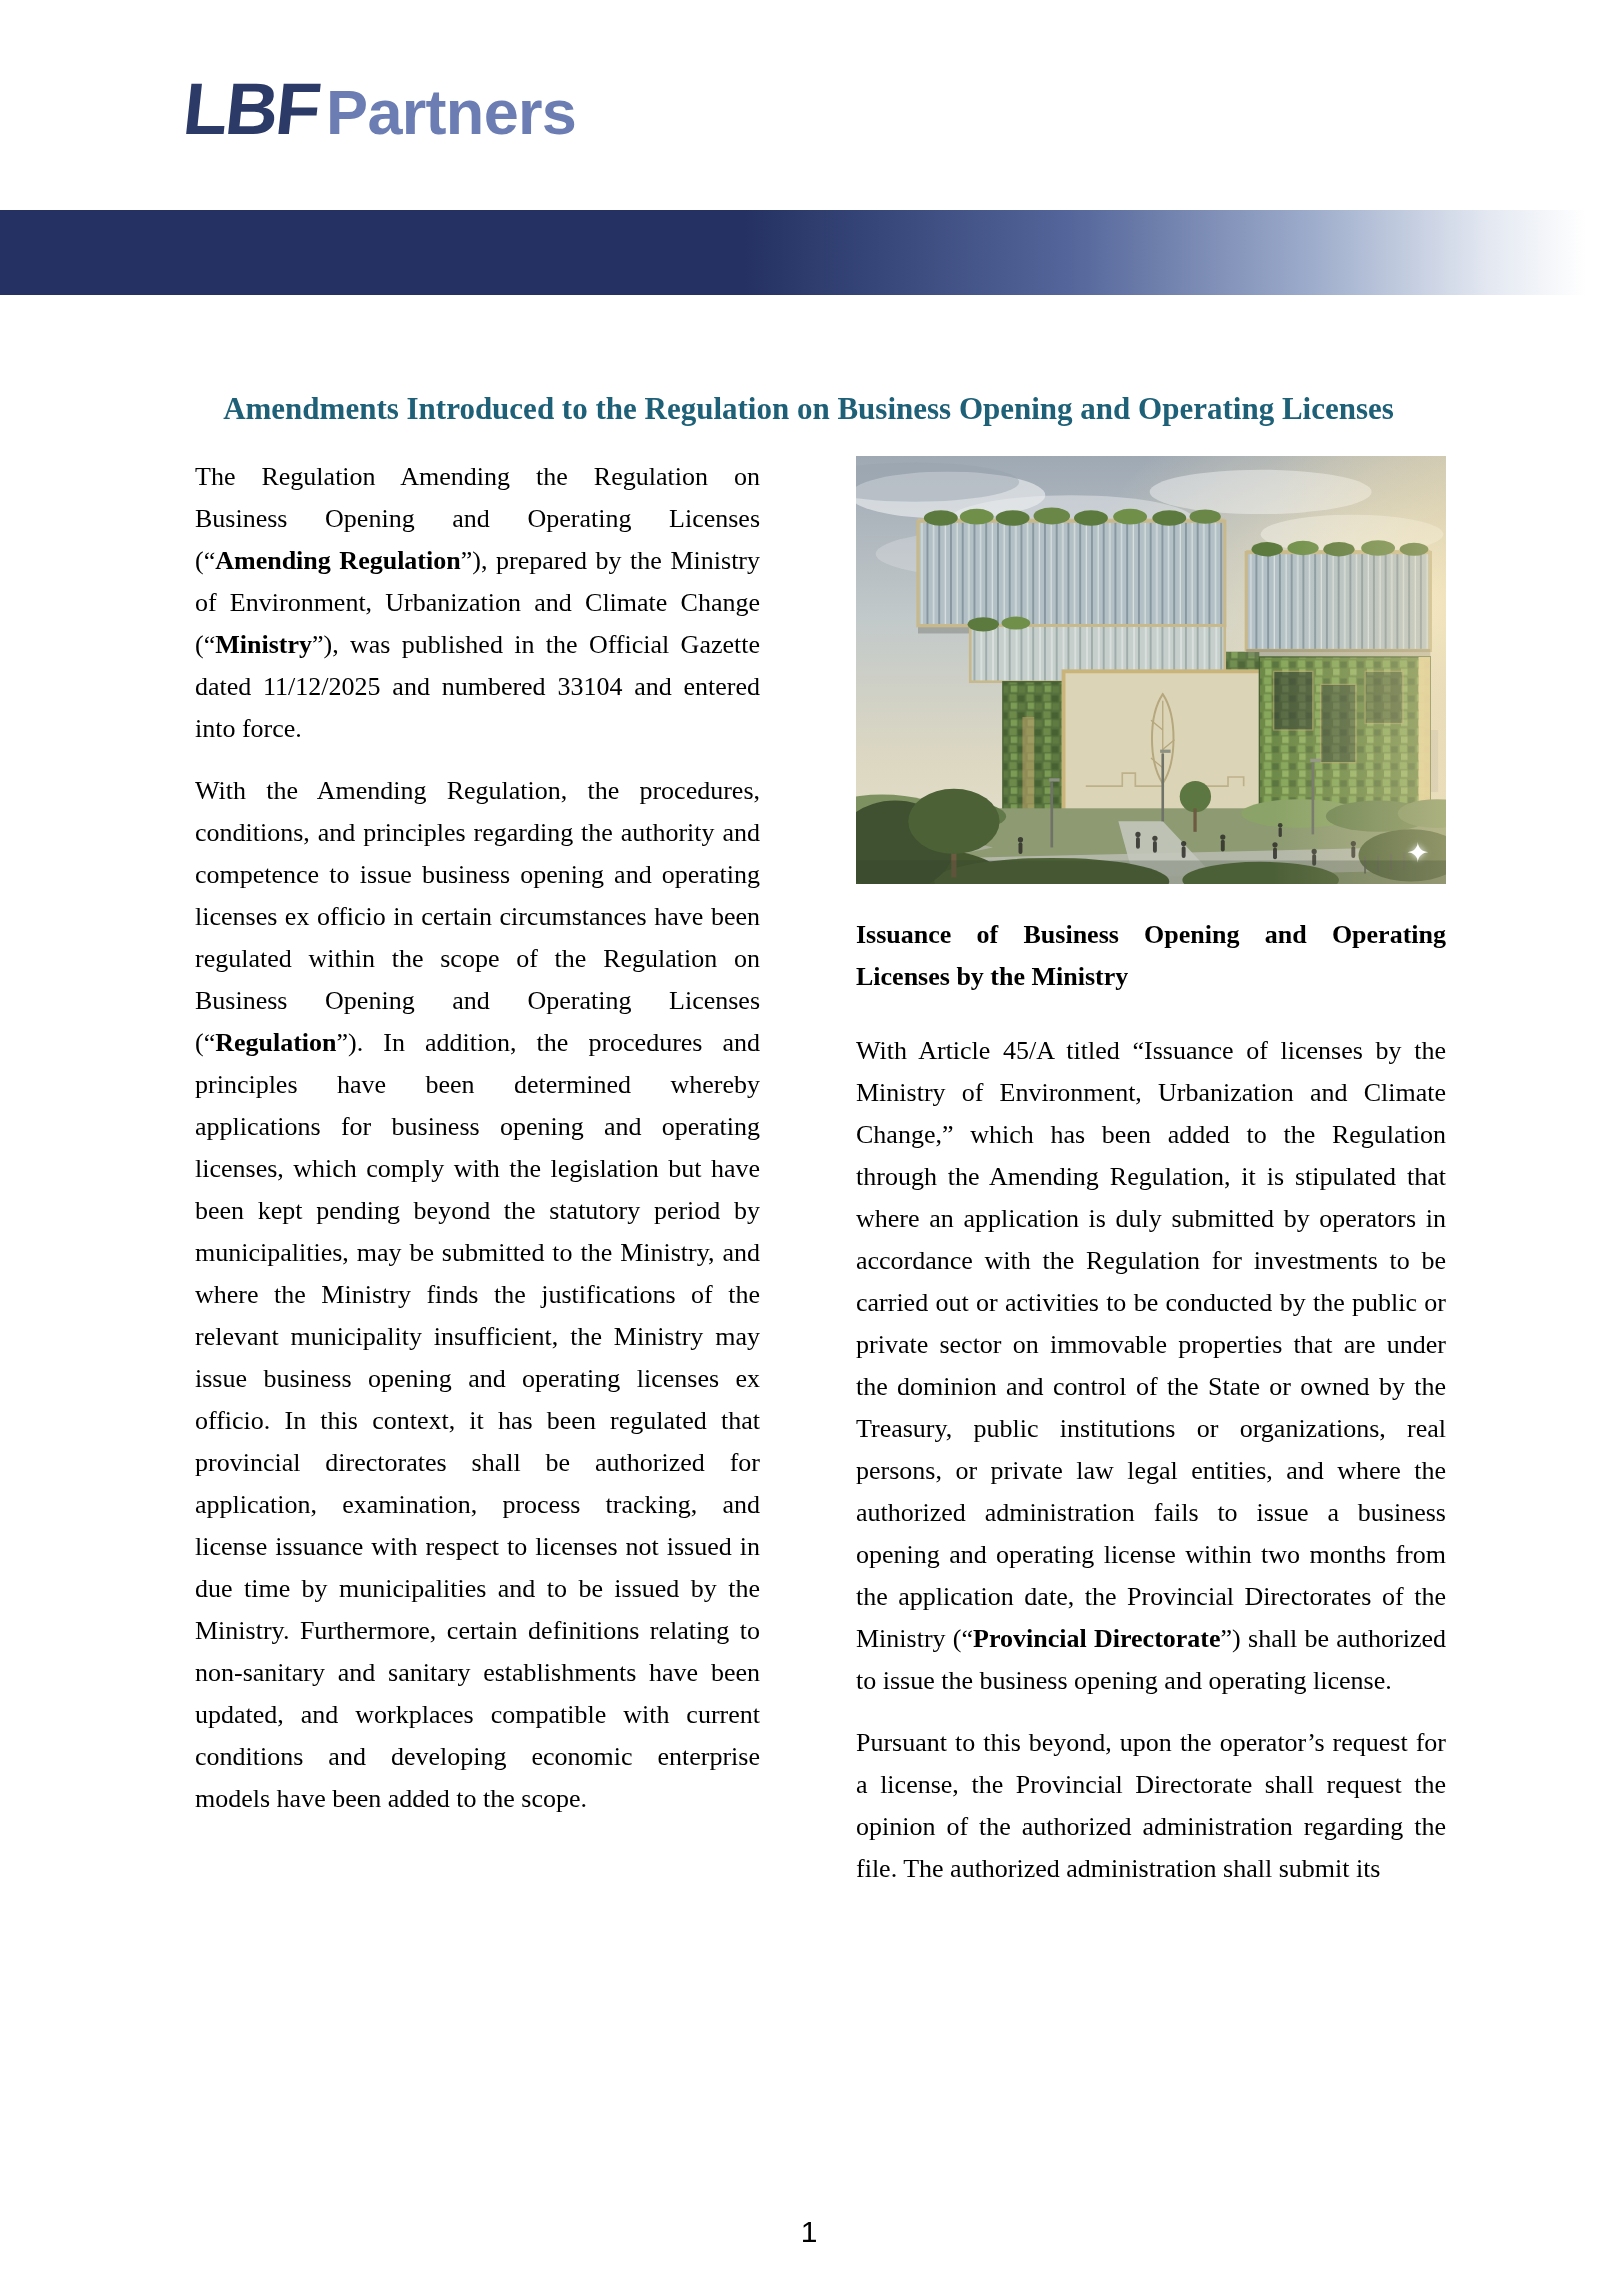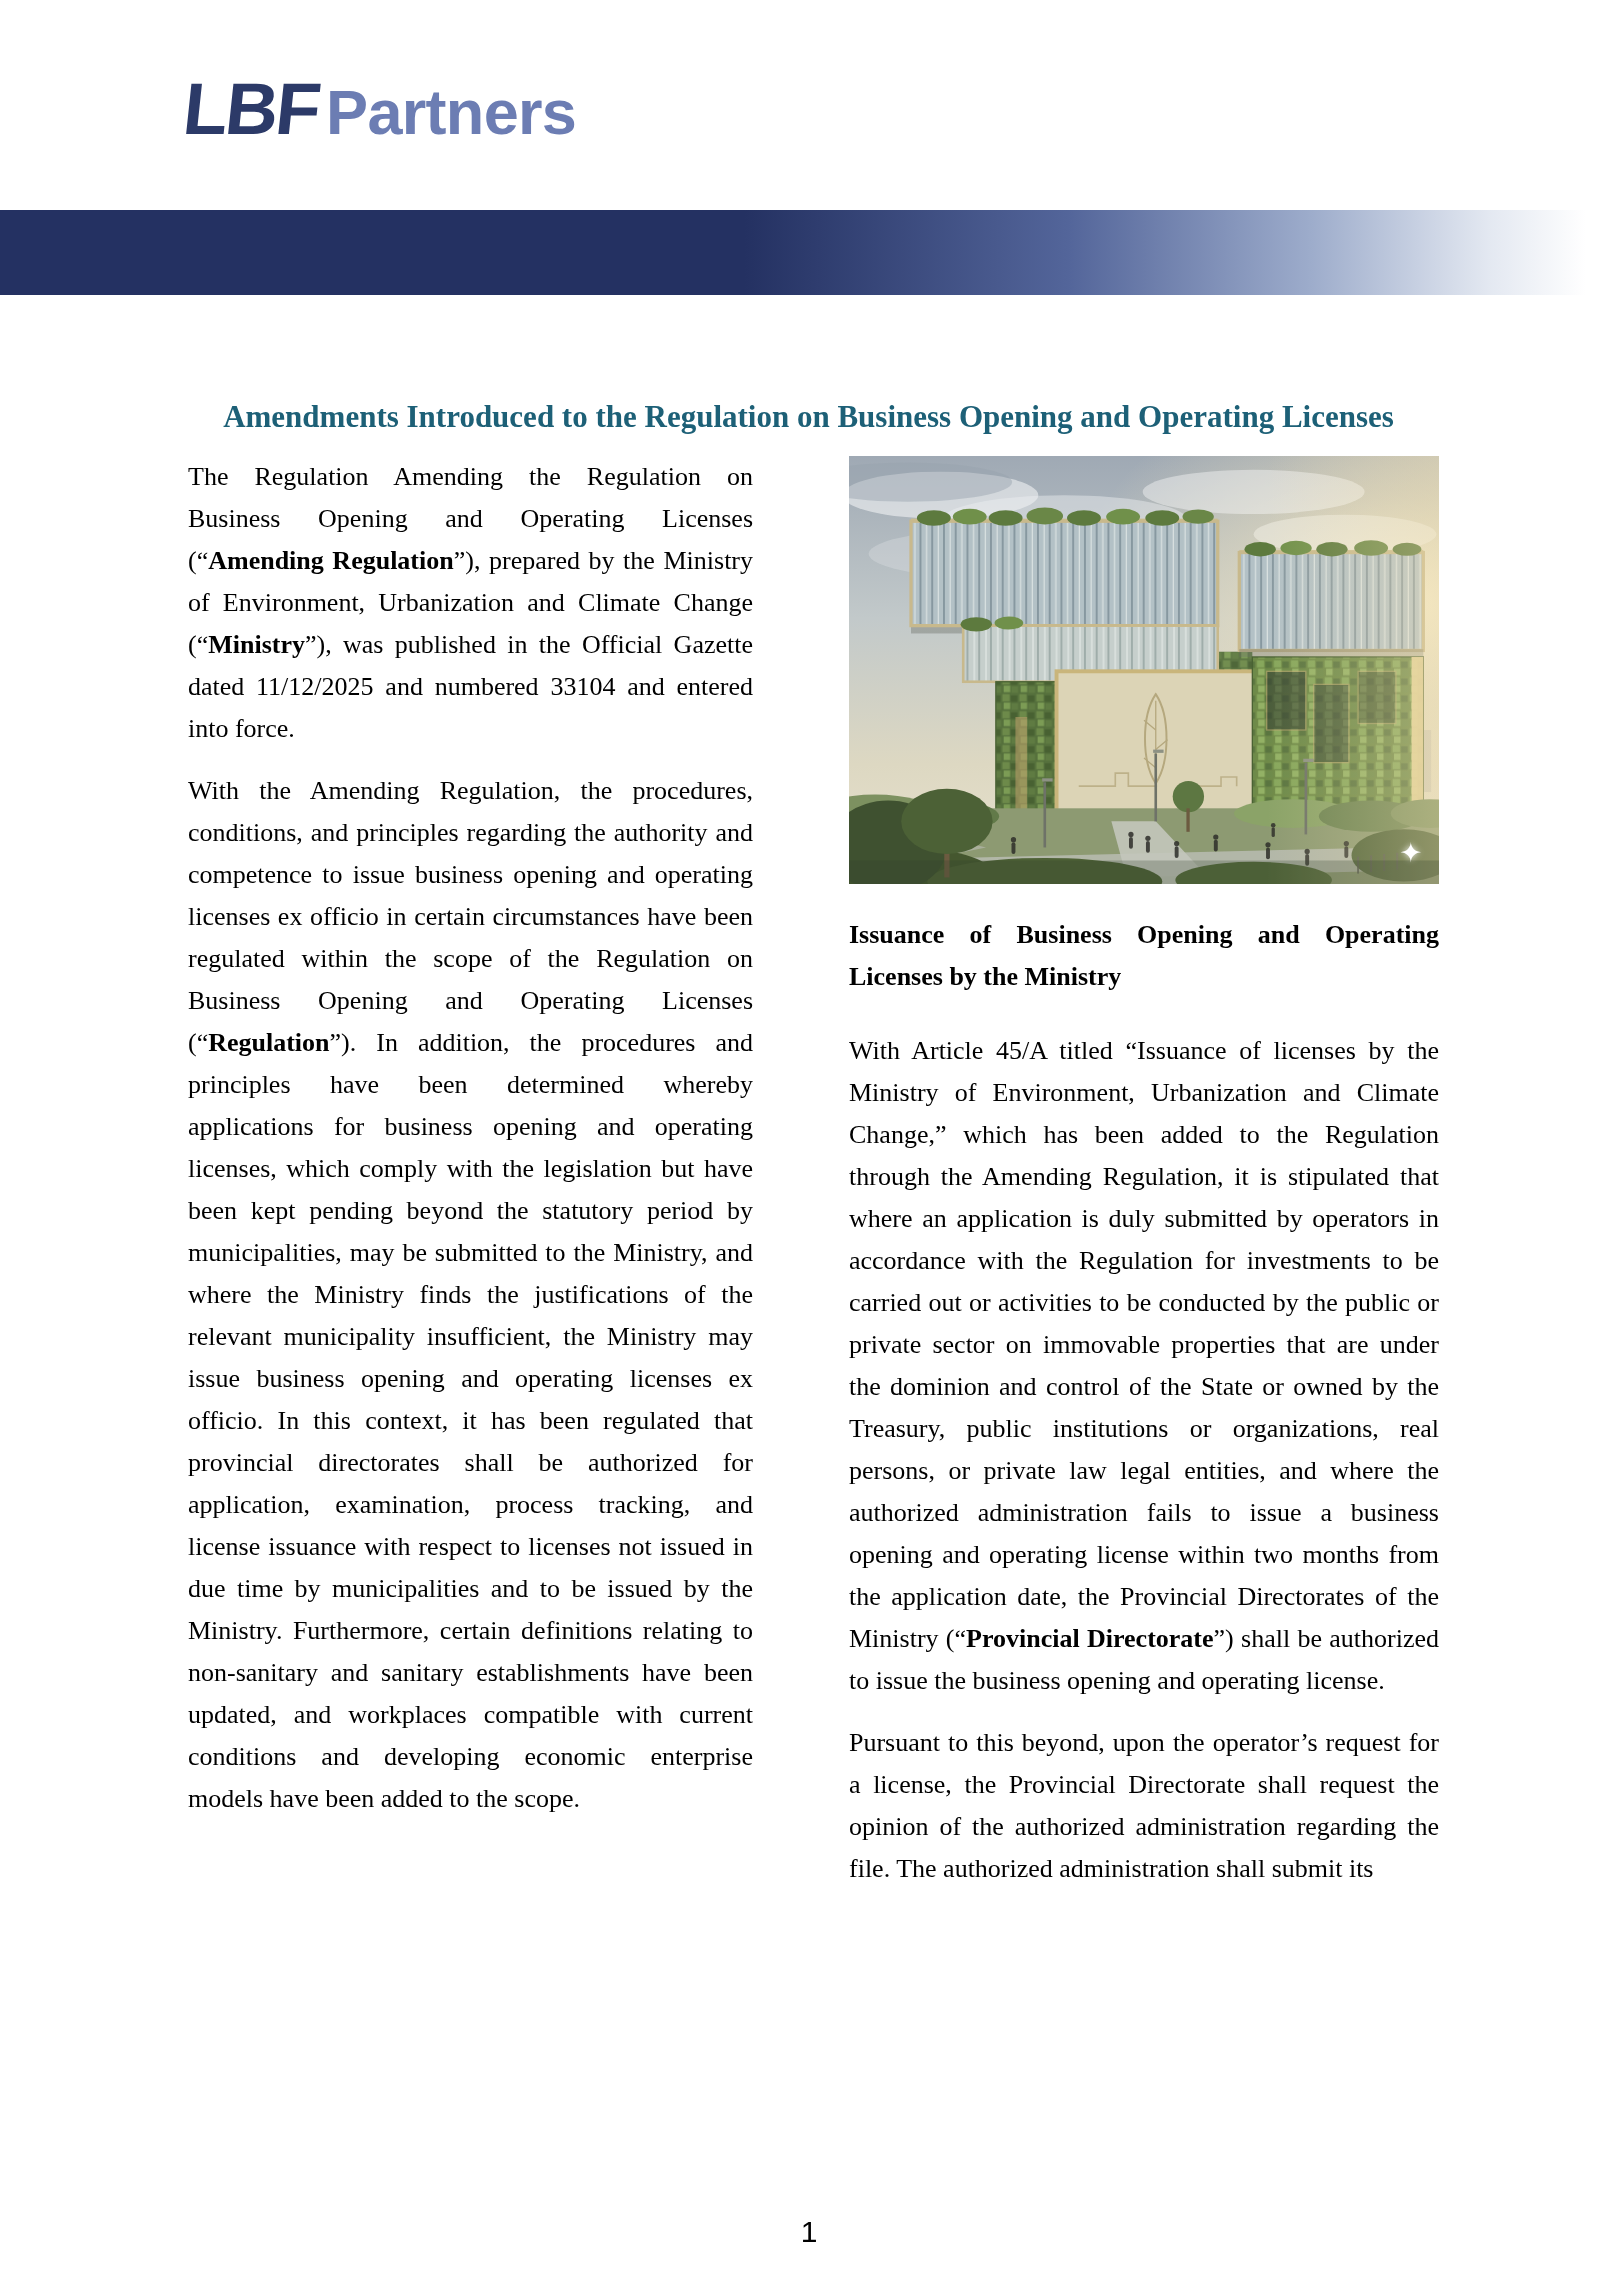--- a/index.html
+++ b/index.html
@@ -56,26 +56,25 @@
   .doc-title{
     position:absolute;
     left:183px;
     top:391px;
     width:1251px;
     text-align:center;
     font-size:31px;
     font-weight:bold;
     color:var(--title_teal,#1D6077);
     white-space:nowrap;
-    margin-top:8px;
   }
   
   .columns{
     position:absolute;
-    left:188px;
+    left:195px;
     top:456px;
     width:1251px;
     display:flex;
     gap:96px;
     font-size:26px;
     line-height:42px;
   }
   .col{width:590px;}
   .col p{
     margin:0 0 19.6px 0;

